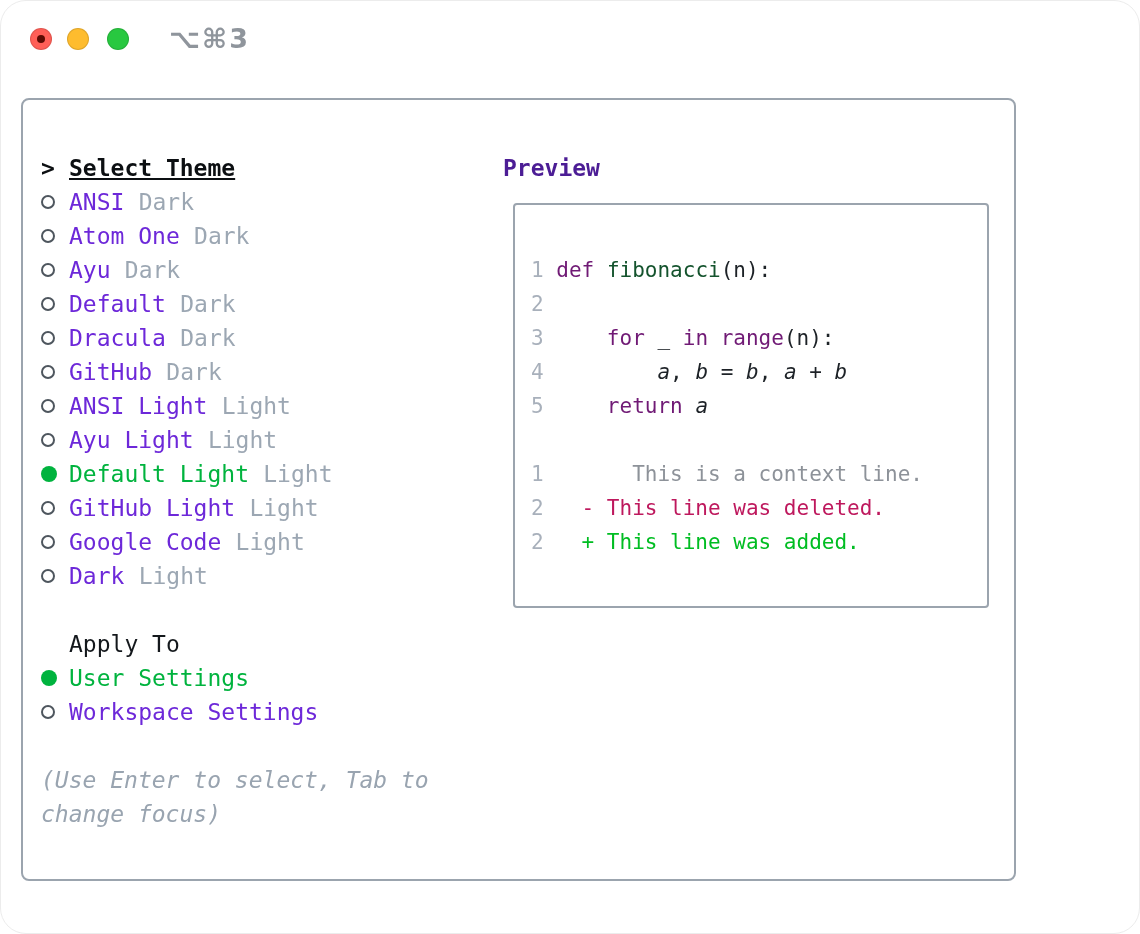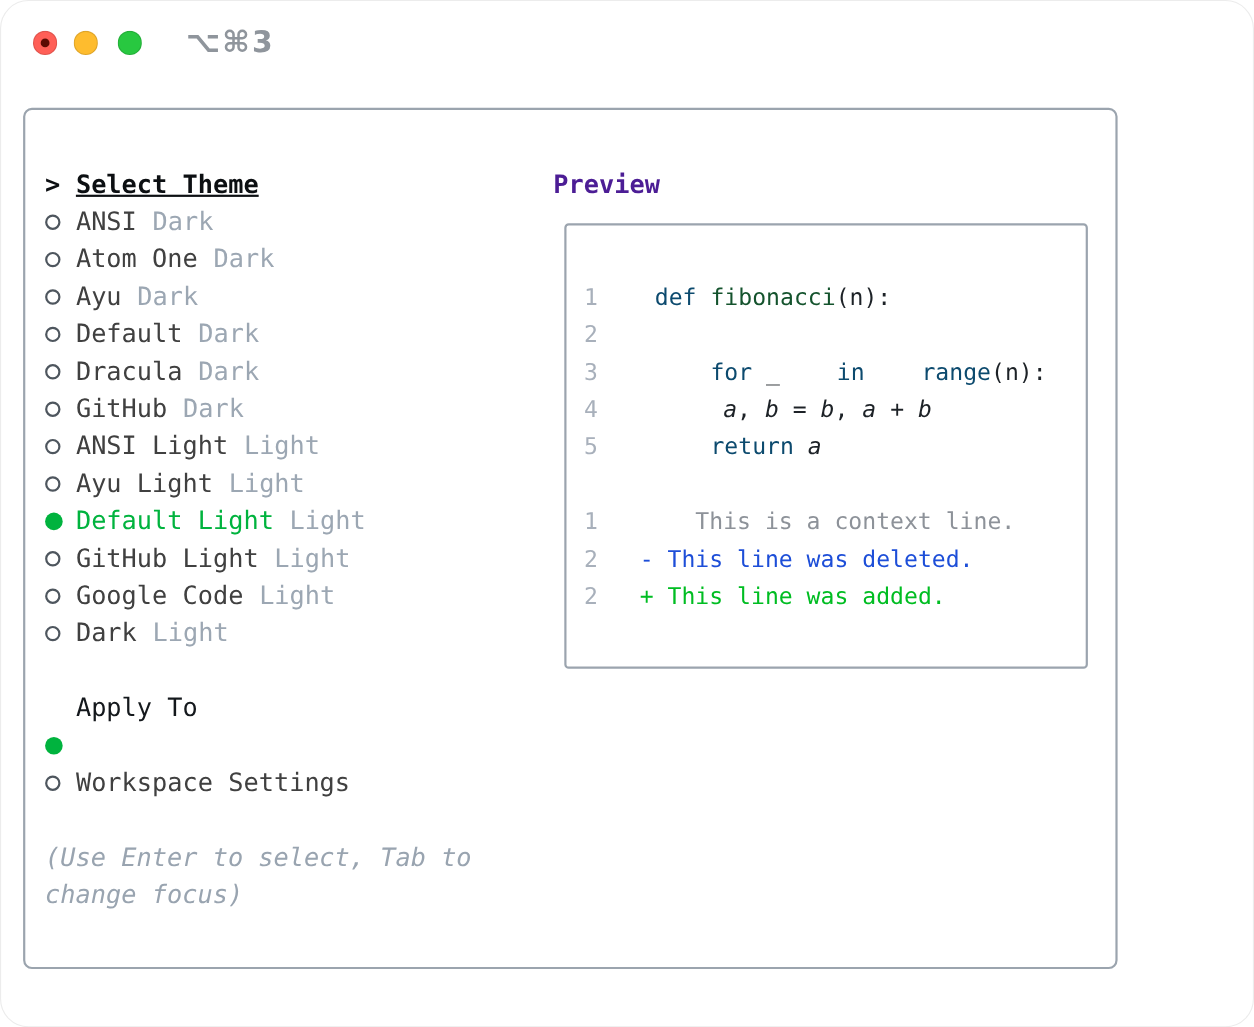--- a/index.html
+++ b/index.html
@@ -41,46 +41,46 @@
   }
   .row { display:flex; align-items:center; height:34px; white-space:pre; }
   .glyph-col { width:28px; flex:none; display:flex; align-items:center; }
   .arrow { font-weight:bold; color:#0c0f12; }
   .radio {
     width:14px; height:14px; border-radius:50%;
     border:2px solid #4e565e; background:transparent;
   }
   .radio.on { border:none; width:16px; height:16px; background:#00b33e; }
   .list-header { font-weight:bold; color:#0c0f12;text-decoration:underline; }
-  .item-label { color:#404040; }
+  .item-label { color:#6d28d9; }
   .item-label.selected { color:#00b33e; }
   .item-suffix { color:#9ca7b3; margin-left:0.62em; }
   .spacer { height:34px; }
   .apply-header { color:#14181c; }
   .help {
     color:#99a4b0; max-width:400px; white-space:normal; line-height:34px;font-style:italic;
   }
   
   .preview-header {
     position:absolute; left:480px; top:51px; height:34px; line-height:34px;
     font-size:23px; font-weight:bold; color:#4c1d95;
   }
   .preview-box {
     position:absolute; left:490px; top:103px; width:476px; height:405px;
     border:2px solid #9ba4ae; border-radius:4px; background:#ffffff;
     padding:48px 0 0 16px; overflow:hidden;
   }
   .pline { display:flex; height:34px; line-height:34px; font-size:21px; }
   .ln { width:1ch; flex:none; text-align:right; color:#a8b0bb; margin-right:1ch; }
   .ptext { white-space:pre; color:#1d2227; }
-  .tok-kw  { color:#0c4a6e;margin-left:39px; }
+  .tok-kw  { color:#701a75; }
   .tok-fn  { color:#14532d; }
   .tok-var { font-style:italic; }
   .tok-ctx { color:#8d9299; }
-  .tok-del { color:#1d4ed8; }
+  .tok-del { color:#be185d; }
   .tok-add { color:#00bd22; }
 </style>
 </head>
 <body>
 
 <div class="window">
 
   <div class="titlebar">
     <div class="light red"></div>
     <div class="light yellow"></div>
@@ -112,21 +112,21 @@
         </div>
 
       <div class="spacer"></div>
 
       <div class="row">
         <span class="glyph-col"></span>
         <span class="apply-header">Apply To</span>
       </div>
 
       <div id="apply-list">
-          <div class="row"><span class="glyph-col"><span class="radio on"></span></span></div>
+          <div class="row"><span class="glyph-col"><span class="radio on"></span></span><span class="item-label selected">User Settings</span></div>
           <div class="row"><span class="glyph-col"><span class="radio"></span></span><span class="item-label">Workspace Settings</span></div>
         </div>
 
       <div class="spacer"></div>
 
       <div class="help">(Use Enter to select, Tab to change focus)</div>
     </div>
 
     <div class="preview-header">Preview</div>
 

